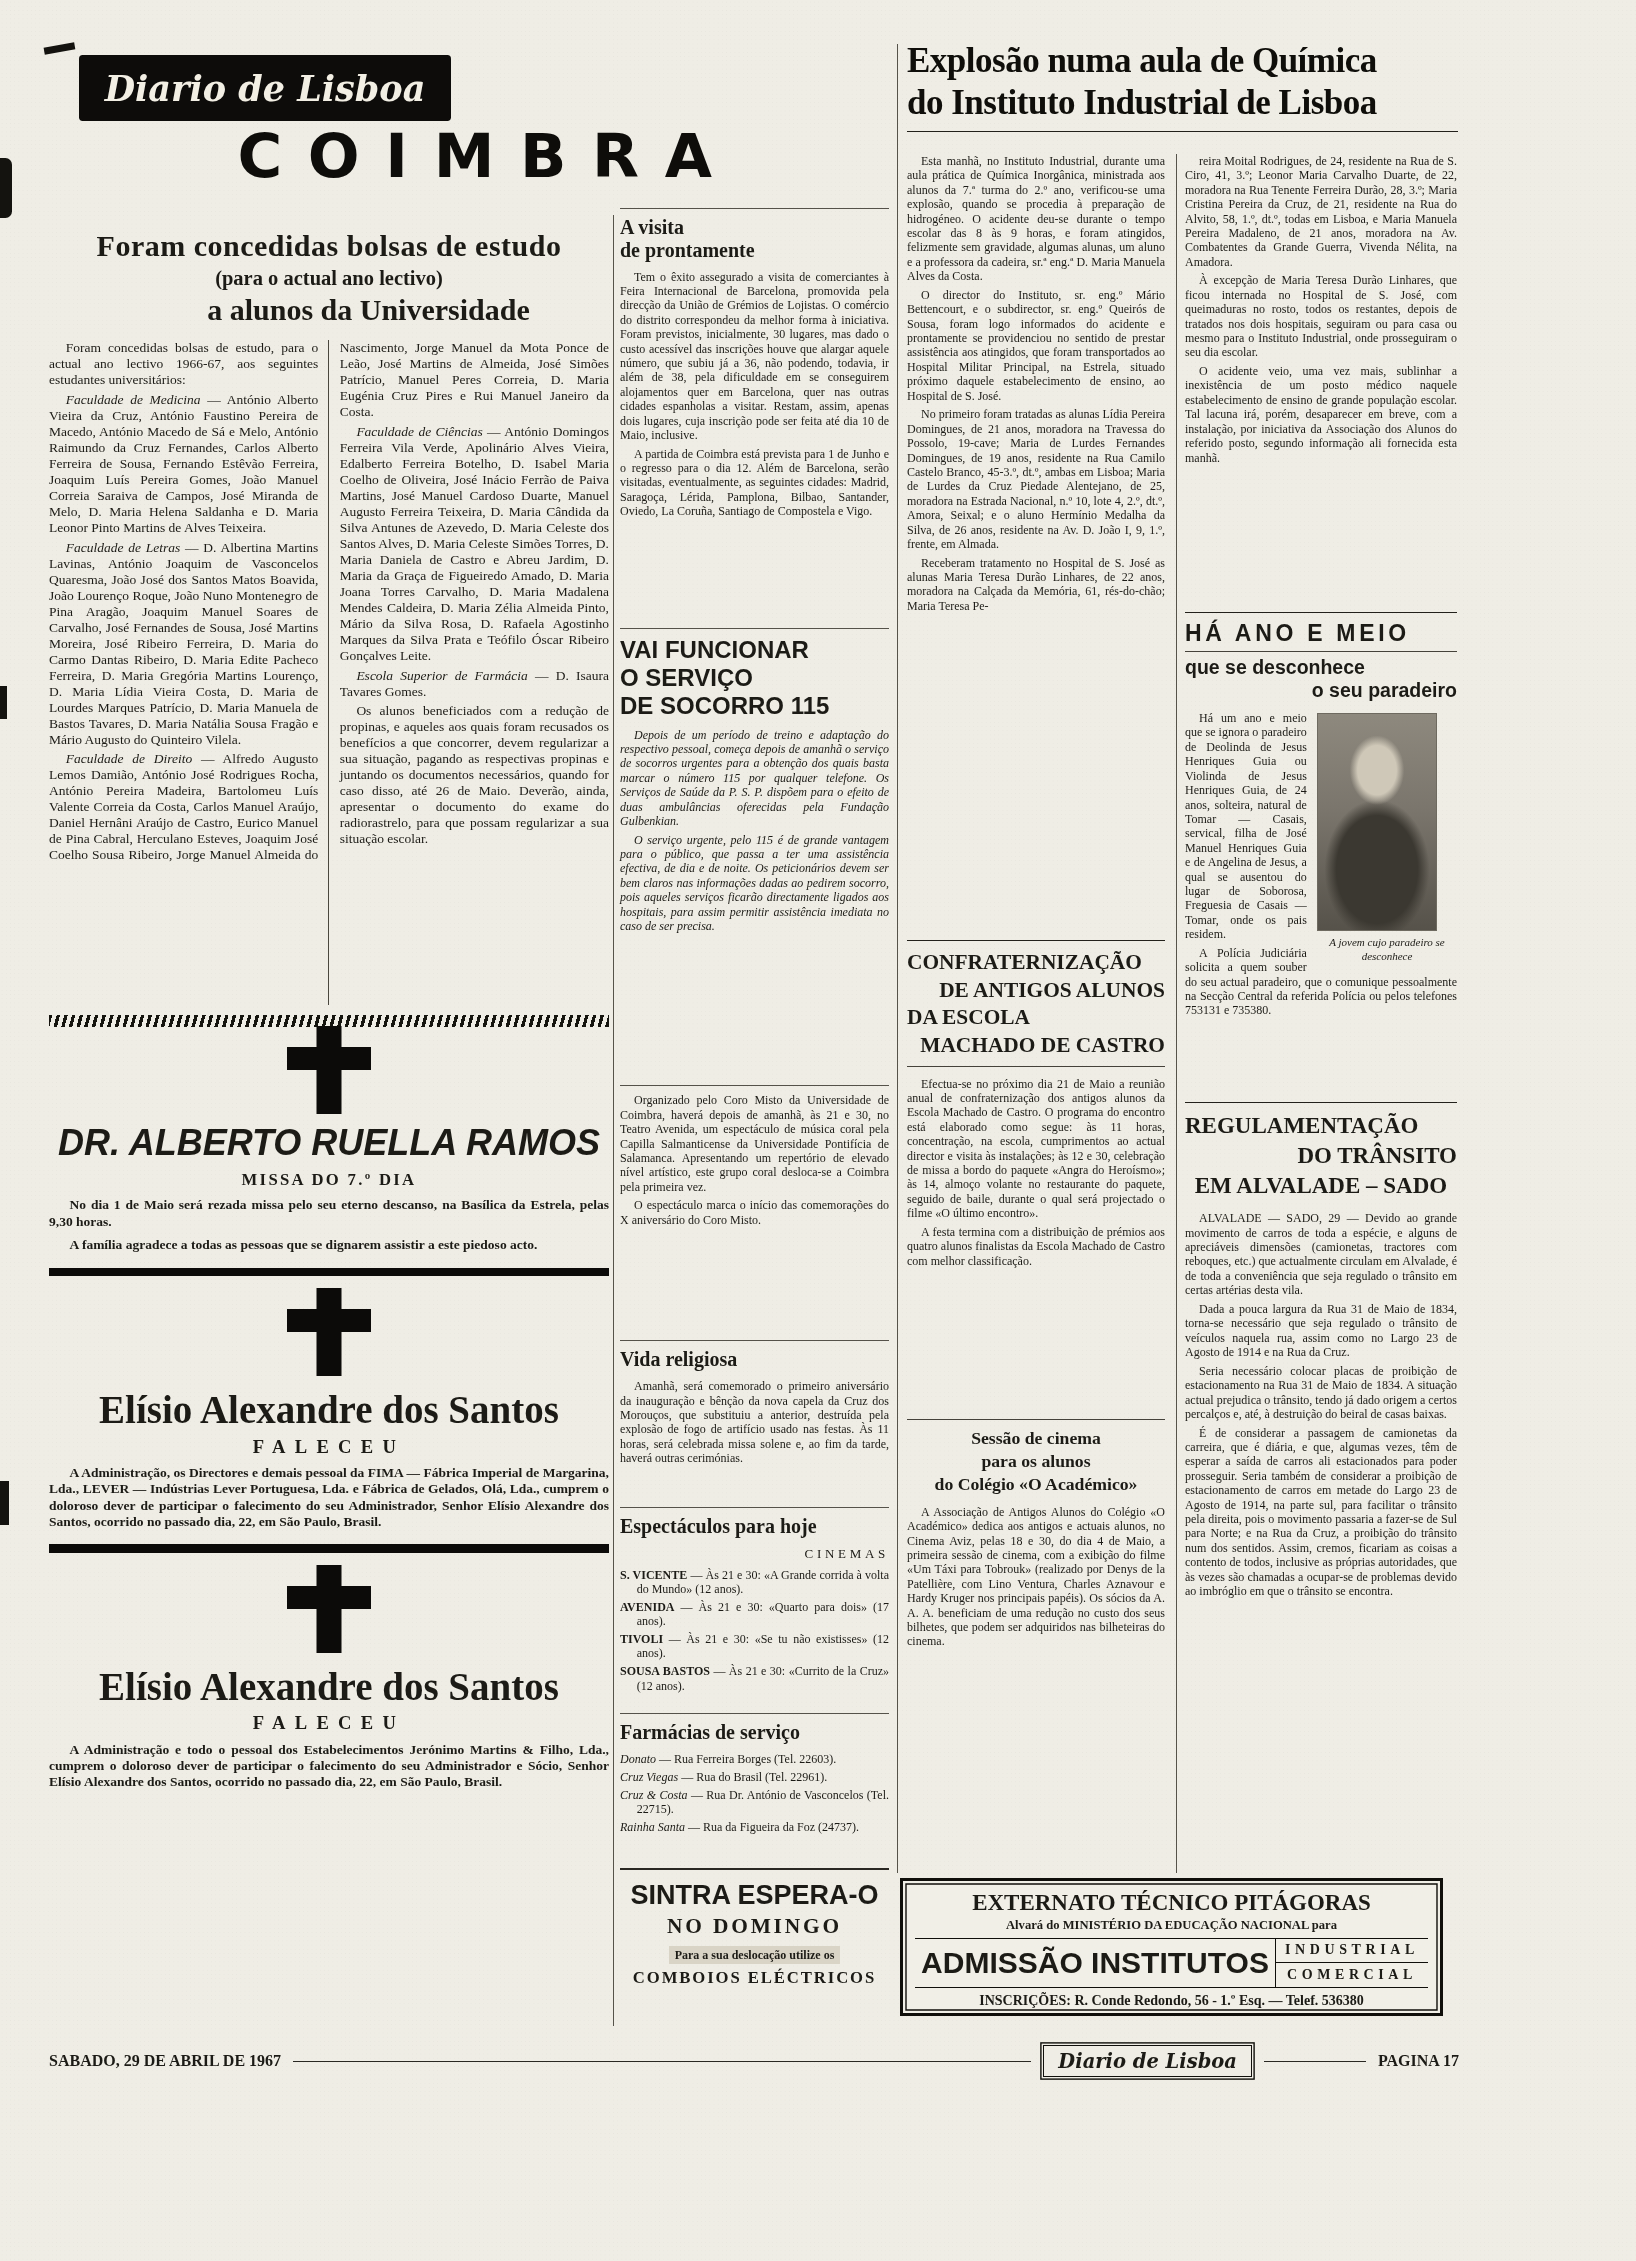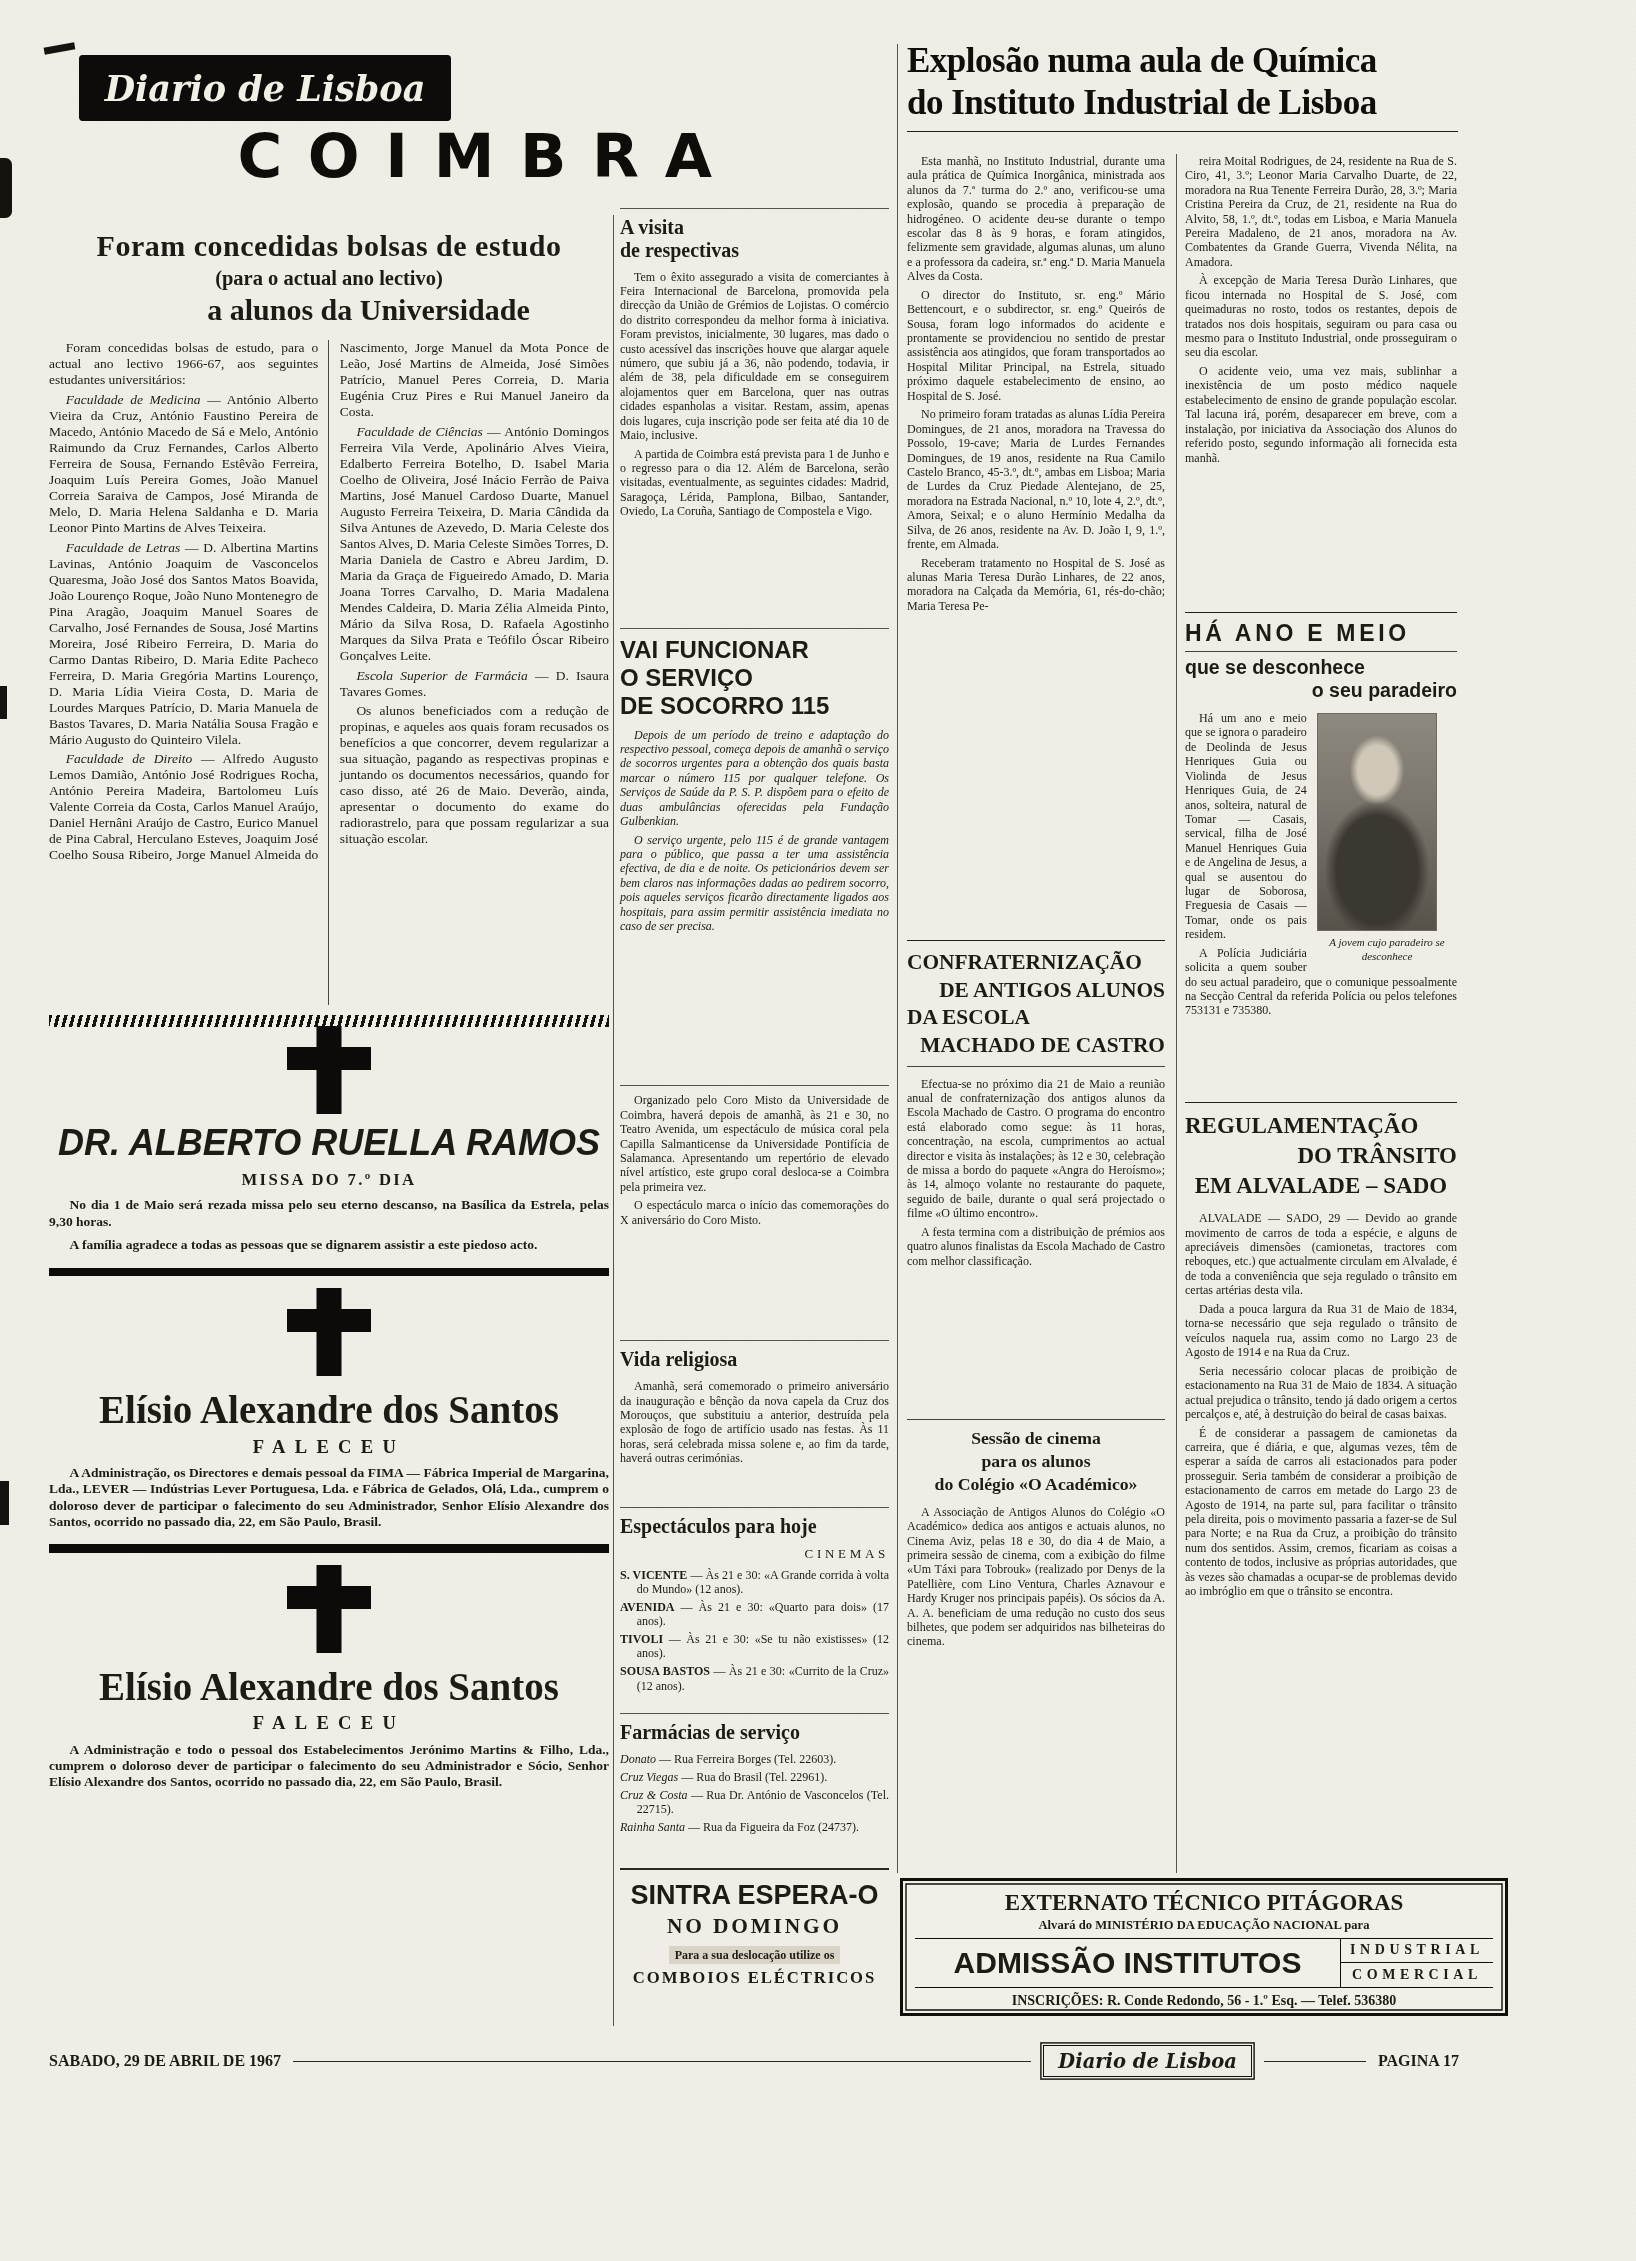--- a/index.html
+++ b/index.html
@@ -119,21 +119,21 @@
              radial-gradient(44px 56px at 50% 26%, #cfc8b8 0 44%, rgba(0,0,0,0) 62%),
              radial-gradient(70px 93px at 50% 72%, #3b3831 0 58%, rgba(0,0,0,0) 75%),
              linear-gradient(180deg, #8e897e 0%, #7a756c 45%, #56524a 100%); }
   .caption { font-size:11px; font-style:italic; text-align:center; line-height:1.3; margin-top:3.7px; }
 
   .transito { border-top:1.4px solid #23211b; padding-top:8.4px; }
   .transito-title { margin-bottom:10.2px; }
   .transito-title div { font-size:23px; font-weight:bold; line-height:1.3; }
 
   
-  .pitagoras { position:absolute; left:900px; top:1878px; width:608px; height:138px;
+  .pitagoras { position:absolute; left:900px; top:1878px; width:543px; height:138px;
                border:3.7px solid #100f0b; background:#f1efe7;
                box-shadow: inset 0 0 0 2.3px #f1efe7, inset 0 0 0 3.7px #100f0b;
                padding:9.3px 12px 6.5px; display:flex; flex-direction:column; }
   .pit-1 { text-align:center; font-size:23px; font-weight:bold; }
   .pit-2 { text-align:center; font-size:12.6px; font-weight:bold; margin-top:1.9px; }
   .pit-main-row { display:flex; border-top:1.4px solid #100f0b; border-bottom:1.4px solid #100f0b; margin-top:4.6px; }
   .pit-main { flex:1; font-size:30px; font-weight:bold; font-family:"Liberation Sans", sans-serif;
               display:flex; align-items:center; justify-content:center; padding:5.6px 0; }
   .pit-right { width:153px; border-left:1.4px solid #100f0b; display:flex; flex-direction:column;
                text-align:center; }
@@ -206,21 +206,21 @@
     <h2 class="elisio-name">Elísio Alexandre dos Santos</h2>
     <div class="faleceu">FALECEU</div>
     <p class="obit-body">A Administração e todo o pessoal dos Estabelecimentos Jerónimo Martins &amp; Filho, Lda., cumprem o doloroso dever de participar o falecimento do seu Administrador e Sócio, Senhor Elísio Alexandre dos Santos, ocorrido no passado dia, 22, em São Paulo, Brasil.</p>
   </section>
 
   <section class="middle">
 
     <article class="m-art visita">
       <h3 class="m-title">
         <div>A visita</div>
-        <div>de respectivas</div>
+        <div>de prontamente</div>
       </h3>
       <div class="m-body">
         <p>Tem o êxito assegurado a visita de comerciantes à Feira Internacional de Barcelona, promovida pela direcção da União de Grémios de Lojistas. O comércio do distrito correspondeu da melhor forma à iniciativa. Foram previstos, inicialmente, 30 lugares, mas dado o custo acessível das inscrições houve que alargar aquele número, que subiu já a 36, não podendo, todavia, ir além de 38, pela dificuldade em se conseguirem alojamentos quer em Barcelona, quer nas outras cidades espanholas a visitar. Restam, assim, apenas dois lugares, cuja inscrição pode ser feita até dia 10 de Maio, inclusive.</p>
         <p>A partida de Coimbra está prevista para 1 de Junho e o regresso para o dia 12. Além de Barcelona, serão visitadas, eventualmente, as seguintes cidades: Madrid, Saragoça, Lérida, Pamplona, Bilbao, Santander, Oviedo, La Coruña, Santiago de Compostela e Vigo.</p>
       </div>
     </article>
 
     <article class="m-art socorro">
       <h3 class="m-title">
         <div>VAI FUNCIONAR</div>

